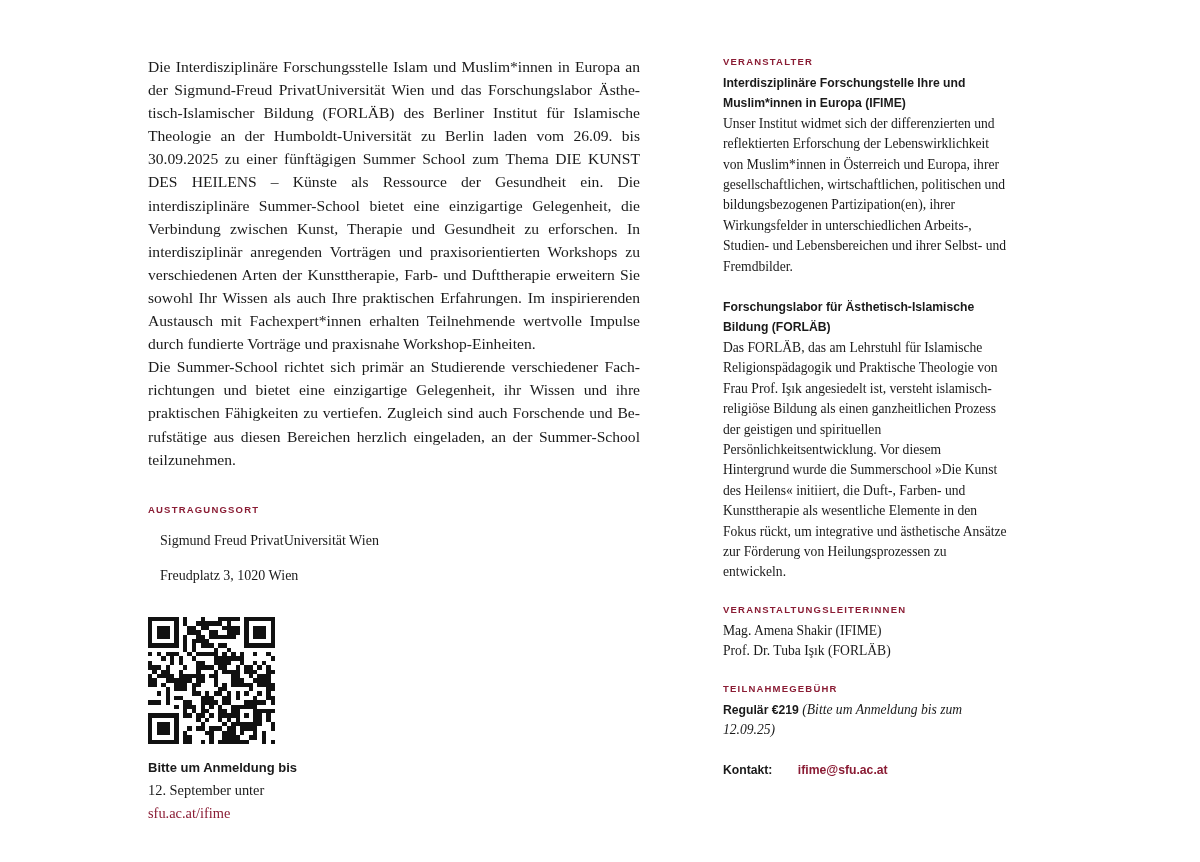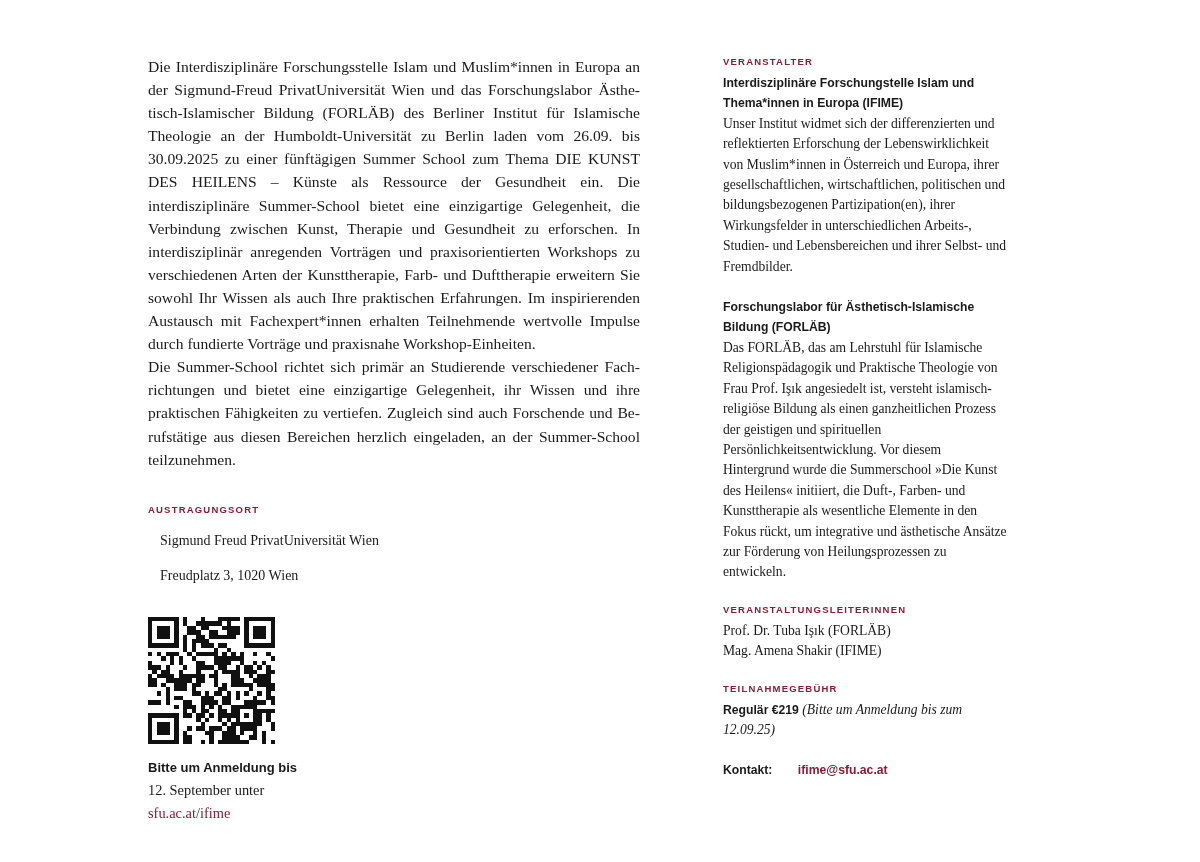--- a/index.html
+++ b/index.html
@@ -489,32 +489,32 @@
     <div class="anmeldung">
       <div class="bold-sans">Bitte um Anmeldung bis</div>
       <div>12. September unter</div>
       <a class="link" href="#">sfu.ac.at/ifime</a>
     </div>
   </div>
 
   <div class="col-right">
     <div class="label">Veranstalter</div>
     <div class="r-sec">
-      <p class="r-head">Interdisziplinäre Forschungstelle Islam und Thema*innen in Europa (IFIME)</p>
+      <p class="r-head">Interdisziplinäre Forschungstelle Ihre und Muslim*innen in Europa (IFIME)</p>
       <p class="r-text">Unser Institut widmet sich der differenzierten und reflektierten Erforschung der Lebenswirk­lichkeit von Muslim*innen in Österreich und Europa, ihrer gesellschaftlichen, wirtschaftli­chen, politischen und bildungsbezogenen Partizipation(en), ihrer Wirkungsfelder in unterschiedlichen Arbeits-, Studien- und Lebensbereichen und ihrer Selbst- und Fremdbilder.</p>
     </div>
     <div class="r-sec">
       <p class="r-head">Forschungslabor für Ästhetisch-Islamische Bildung (FORLÄB)</p>
       <p class="r-text">Das FORLÄB, das am Lehrstuhl für Islamische Religionspädagogik und Praktische Theologie von Frau Prof. Işık angesiedelt ist, versteht islamisch-religiöse Bildung als einen ganzheit­lichen Prozess der geistigen und spirituellen Persönlichkeitsentwicklung. Vor diesem Hintergrund wurde die Summerschool »Die Kunst des Heilens« initiiert, die Duft-, Farben- und Kunsttherapie als wesentliche Elemente in den Fokus rückt, um integrative und ästheti­sche Ansätze zur Förderung von Heilungspro­zessen zu entwickeln.</p>
     </div>
 
     <div class="r-sec">
       <div class="label">Veranstaltungsleiterinnen</div>
+      <p class="r-text">Mag. Amena Shakir (IFIME)</p>
       <p class="r-text">Prof. Dr. Tuba Işık (FORLÄB)</p>
-      <p class="r-text">Mag. Amena Shakir (IFIME)</p>
     </div>
 
     <div>
       <div class="label">Teilnahmegebühr</div>
       <p class="fee-line">
         <span class="b">Regulär €219</span>
         <span class="i">(Bitte um Anmeldung bis zum 12.09.25)</span>
       </p>
     </div>
 

